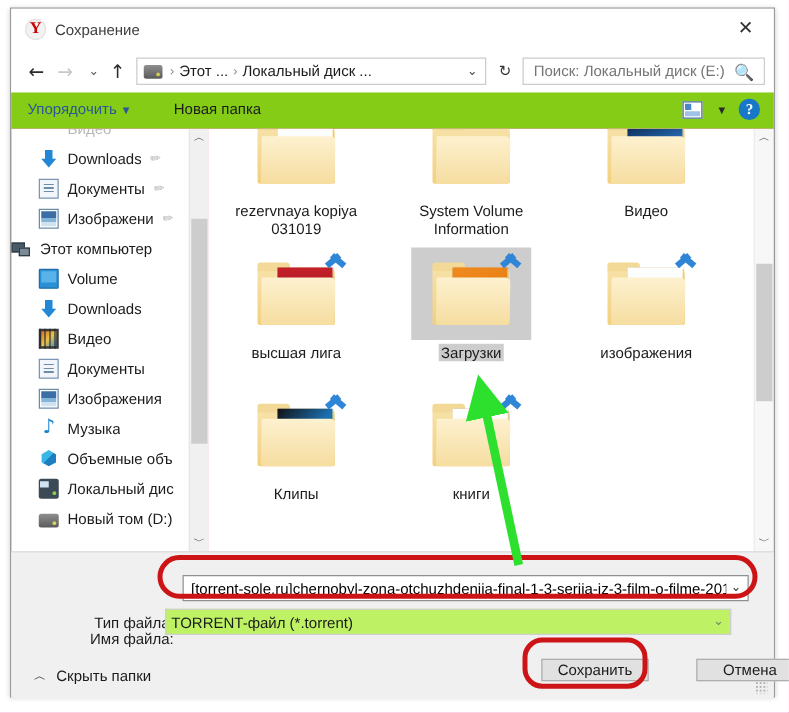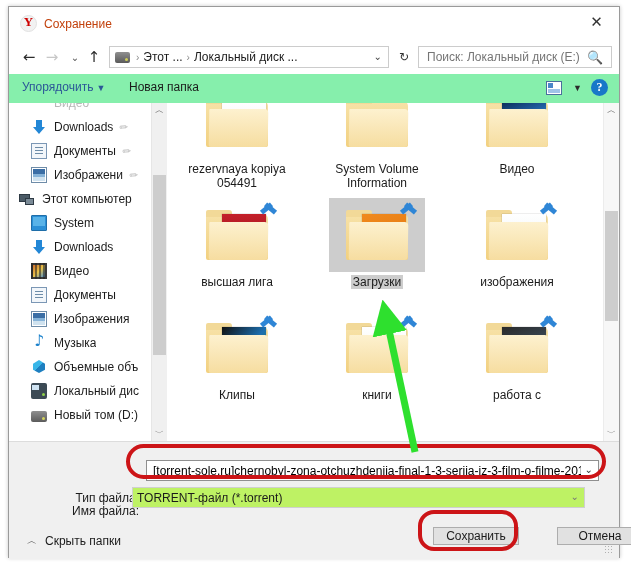--- a/index.html
+++ b/index.html
@@ -44,21 +44,21 @@
   }
   .yandex-icon::after {
     content: "Y";
     position: absolute; left: 0; right: 0; top: -2px;
     text-align: center;
     font-family: "Liberation Serif", serif;
     font-size: 13px; font-weight: bold;
     color: #cc0000;
   }
   #title-text {
-    font-size: 12px; color: #c2410c;
+    font-size: 12px; color: #404040;
   }
   #close-btn {
     position: absolute; right: 0; top: 0;
     width: 45px; height: 30px;
     display: flex; align-items: center; justify-content: center;
     color: #333; font-size: 15px; font-family: "DejaVu Sans", sans-serif;
     cursor: default;
   }
 
   
@@ -126,30 +126,30 @@
   #search-icon {
     position: absolute; right: 7px; top: 3px;
     font-size: 13px; color: #333;
     font-family: "DejaVu Sans", sans-serif;
   }
 
   
   #toolbar {
     position: absolute; left: 0; top: 67px;
     width: 100%; height: 29px;
-    background: #86efac;
+    background: #84cc16;
     border-bottom: 1px solid #e2e2e2;
   }
   .tb-item {
     position: absolute; top: 6px;
     font-size: 12px; color: #2b5797;
   }
   #tb-organize { left: 13px; }
   #tb-organize .caret { font-size: 9px; color:#2b5797; margin-left: 3px;}
-  #tb-newfolder { left: 120px; color: #1b1b1b; }
+  #tb-newfolder { left: 130px; color: #1b1b1b; }
   #tb-viewicon {
     position: absolute; right: 57px; top: 7px;
     width: 16px; height: 14px;
     border: 1px solid #4a6f9c;
     background: #ffffff;
     box-sizing: border-box;
   }
   #tb-viewicon::before{
     content:""; position:absolute; left:1px; top:1px;
     width:5px; height:5px; background:#4a86c8;
@@ -187,21 +187,21 @@
     overflow: hidden;
   }
   #sidebar-inner { position: absolute; left:0; top:-12px; width:100%; }
   .nav-row {
     height: 24px;
     display: flex; align-items: center;
     padding-left: 22px;
     font-size: 12px; color: #1b1b1b;
     white-space: nowrap;
   }
-  .nav-row.root { padding-left: 10px; }
+  .nav-row.root { padding-left: 0; }
   .nav-ico {
     width: 16px; height: 16px; flex: none;
     margin-right: 7px;
     position: relative;
   }
   .nav-label { overflow:hidden; }
   .pin {
     margin-left: 6px; color: #b5b5b5;
     font-size: 10px; transform: rotate(40deg);
     font-family: "DejaVu Sans", sans-serif;
@@ -568,21 +568,21 @@
             <span class="nav-ico ico-pic"></span>
             <span class="nav-label">Изображени</span>
             <span class="pin">✐</span>
           </div>
           <div class="nav-row root">
             <span class="nav-ico ico-pc"></span>
             <span class="nav-label">Этот компьютер</span>
           </div>
           <div class="nav-row">
             <span class="nav-ico ico-desktop"></span>
-            <span class="nav-label">System</span>
+            <span class="nav-label">Volume</span>
           </div>
           <div class="nav-row">
             <span class="nav-ico ico-download"></span>
             <span class="nav-label">Downloads</span>
           </div>
           <div class="nav-row">
             <span class="nav-ico ico-video"></span>
             <span class="nav-label">Видео</span>
           </div>
           <div class="nav-row">
@@ -621,21 +621,21 @@
       <div id="grid">
           <div class="tile">
             <div class="tile-icon">
               <div class="folder">
                 <div class="back"></div>
                 <div class="tab"></div>
                 <div class="content" style="background: linear-gradient(rgb(255, 255, 255), rgb(233, 238, 243)); box-shadow: rgba(0, 0, 0, 0.4) 0px 0px 1px;"></div>
                 <div class="front"></div>
               </div>
             </div>
-            <div class="tile-label"><span>rezervnaya kopiya 054491</span></div>
+            <div class="tile-label"><span>rezervnaya kopiya 031019</span></div>
           </div>
           <div class="tile">
             <div class="tile-icon">
               <div class="folder">
                 <div class="back"></div>
                 <div class="tab"></div>
                 <div class="front"></div>
               </div>
             </div>
             <div class="tile-label"><span>System Volume Information</span></div>
@@ -704,32 +704,20 @@
               <div class="folder">
                 <div class="back"></div>
                 <div class="tab"></div>
                 <div class="content" style="background: linear-gradient(rgb(255, 255, 255), rgb(238, 243, 234)); box-shadow: rgba(0, 0, 0, 0.4) 0px 0px 1px;"></div>
                 <div class="front"></div>
               </div>
               <span class="shortcut-badge"></span>
             </div>
             <div class="tile-label"><span>книги</span></div>
           </div>
-          <div class="tile">
-            <div class="tile-icon">
-              <div class="folder">
-                <div class="back"></div>
-                <div class="tab"></div>
-                <div class="content" style="background: linear-gradient(160deg, rgb(42, 42, 42), rgb(74, 106, 134)); box-shadow: rgba(0, 0, 0, 0.4) 0px 0px 1px;"></div>
-                <div class="front"></div>
-              </div>
-              <span class="shortcut-badge"></span>
-            </div>
-            <div class="tile-label"><span>работа с</span></div>
-          </div>
         </div>
       <div id="file-scroll">
         <div class="sb-arrow sb-up">︿</div>
         <div id="file-thumb"></div>
         <div class="sb-arrow sb-down">﹀</div>
       </div>
     </div>
 
   </div>
 

